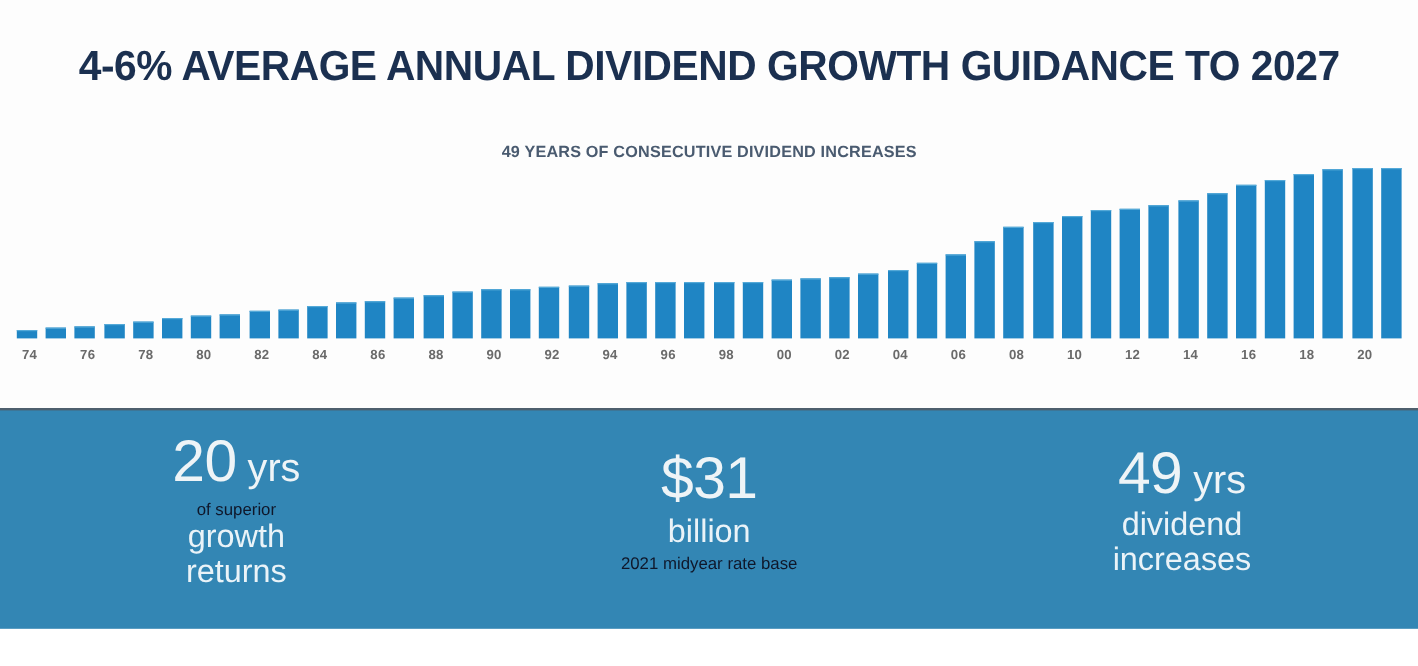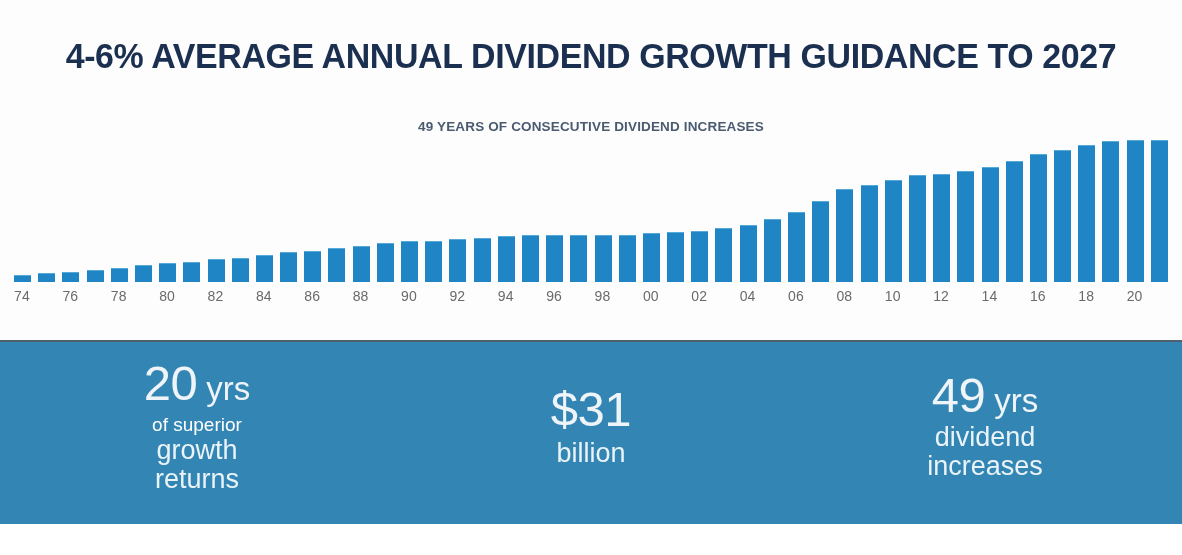--- a/index.html
+++ b/index.html
@@ -76,25 +76,26 @@
     left: 14px;
     right: 14px;
     top: 142px;
     height: 30px;
     display: flex;
     justify-content: space-between;
   }
   .tick {
     flex: 0 0 auto;
     width: 17px;
-    text-align: left;
-    font-size: 14px;
+    text-align: right;
+    font-size: 11px;
     color: #6a6a6a;
     line-height: 28px;
     letter-spacing: 0.2px;
+    font-weight: bold;
   }
   .tick.blank { color: transparent; }
 
   
   .stats-panel {
     flex: 1 1 auto;
     background: #3386b4;
     border-top: 2px solid #4e5f6d;
     display: flex;
     align-items: center;
@@ -113,22 +114,22 @@
     color: #eef4f7;
     letter-spacing: -0.5px;
     white-space: nowrap;
   }
   .stat-headline .unit {
     font-size: 33px;
     letter-spacing: 0;
   }
   .stat-sub-small {
     margin-top: 6px;
-    font-size: 19px;
-    color: #ffffff;
+    font-size: 14px;
+    color: #0f172a;
   }
   .stat-sub-large {
     margin-top: 2px;
     font-size: 27px;
     color: #eaf3f8;
     line-height: 1.06;
   }
   .stat.center .stat-sub-large { margin-top: 4px; }
   .stat.center .stat-sub-small { margin-top: 4px; }
 </style>
@@ -247,20 +248,21 @@
 
   <div class="stats-panel" id="stats-panel" style="background: rgb(51, 134, 180);">
       <div class="stat">
         <div class="stat-headline">20<span class="unit"> yrs</span></div>
         <div class="stat-sub-small">of superior</div>
         <div class="stat-sub-large">growth<br>returns</div>
       </div>
       <div class="stat center">
         <div class="stat-headline">$31</div>
         <div class="stat-sub-large">billion</div>
+        <div class="stat-sub-small">2021 midyear rate base</div>
       </div>
       <div class="stat">
         <div class="stat-headline">49<span class="unit"> yrs</span></div>
         <div class="stat-sub-large">dividend<br>increases</div>
       </div>
     </div>
 
 </div>
 
 </body></html>

